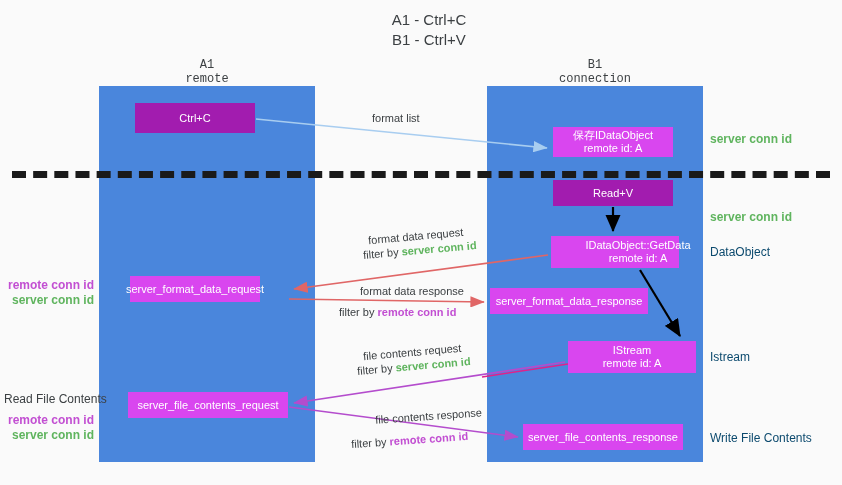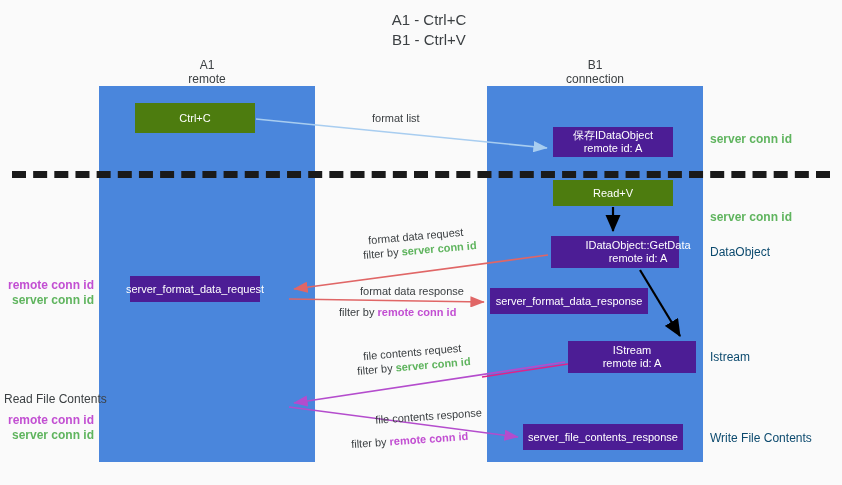--- a/index.html
+++ b/index.html
@@ -31,20 +31,21 @@
     line-height: 20px;
     padding-left: 8px;
   }
 
   
   .col-header {
     text-align: center;
     color: #3c4043;
     font-size: 12px;
     line-height: 14px;
+    font-family: Liberation Mono, monospace;
   }
   #hdr-a1 { left: 99px; top: 58px; width: 216px; }
   #hdr-b1 { left: 487px; top: 58px; width: 216px; }
 
   
   .lane {
     background: #4a86dc;
     top: 86px;
     height: 376px;
   }
@@ -63,22 +64,22 @@
     box-sizing: border-box;
     display: flex;
     flex-direction: column;
     align-items: center;
     justify-content: center;
     color: #ffffff;
     font-size: 11px;
     line-height: 13px;
     text-align: center;
   }
-  .node.green { background: #4d7c0f; }
-  .node.orange { background: #4c1d95; }
+  .node.green { background: #a21caf; }
+  .node.orange { background: #d946ef; }
 
   #node-ctrlc   { left: 135px; top: 103px; width: 120px; height: 30px; }
   #node-idataobj{ left: 553px; top: 127px; width: 120px; height: 30px; }
   #node-ctrlv   { left: 553px; top: 180px; width: 120px; height: 26px; }
   #node-getdata { left: 551px; top: 236px; width: 128px; height: 32px; padding-left: 46px; }
   #node-fmtreq  { left: 130px; top: 276px; width: 130px; height: 26px; }
   #node-fmtresp { left: 490px; top: 288px; width: 158px; height: 26px; }
   #node-istream { left: 568px; top: 341px; width: 128px; height: 32px; }
   #node-filereq { left: 128px; top: 392px; width: 160px; height: 26px; }
   #node-fileresp{ left: 523px; top: 424px; width: 160px; height: 26px; }
@@ -219,20 +220,23 @@
 
   <div id="node-fmtresp" class="abs node orange">
     <span>server_format_data_response</span>
   </div>
 
   <div id="node-istream" class="abs node orange">
     <span>IStream</span>
     <span>remote id: A</span>
   </div>
 
+  <div id="node-filereq" class="abs node orange">
+    <span>server_file_contents_request</span>
+  </div>
 
   <div id="node-fileresp" class="abs node orange">
     <span>server_file_contents_response</span>
   </div>
 
   <div id="lbl-format-list" class="abs edge-label">format list</div>
 
   <div id="lbl-fmt-req" class="abs edge-label">format data request</div>
   <div id="lbl-fmt-req2" class="abs edge-label">
     <span>filter by </span><span class="conn-green">server conn id</span>

